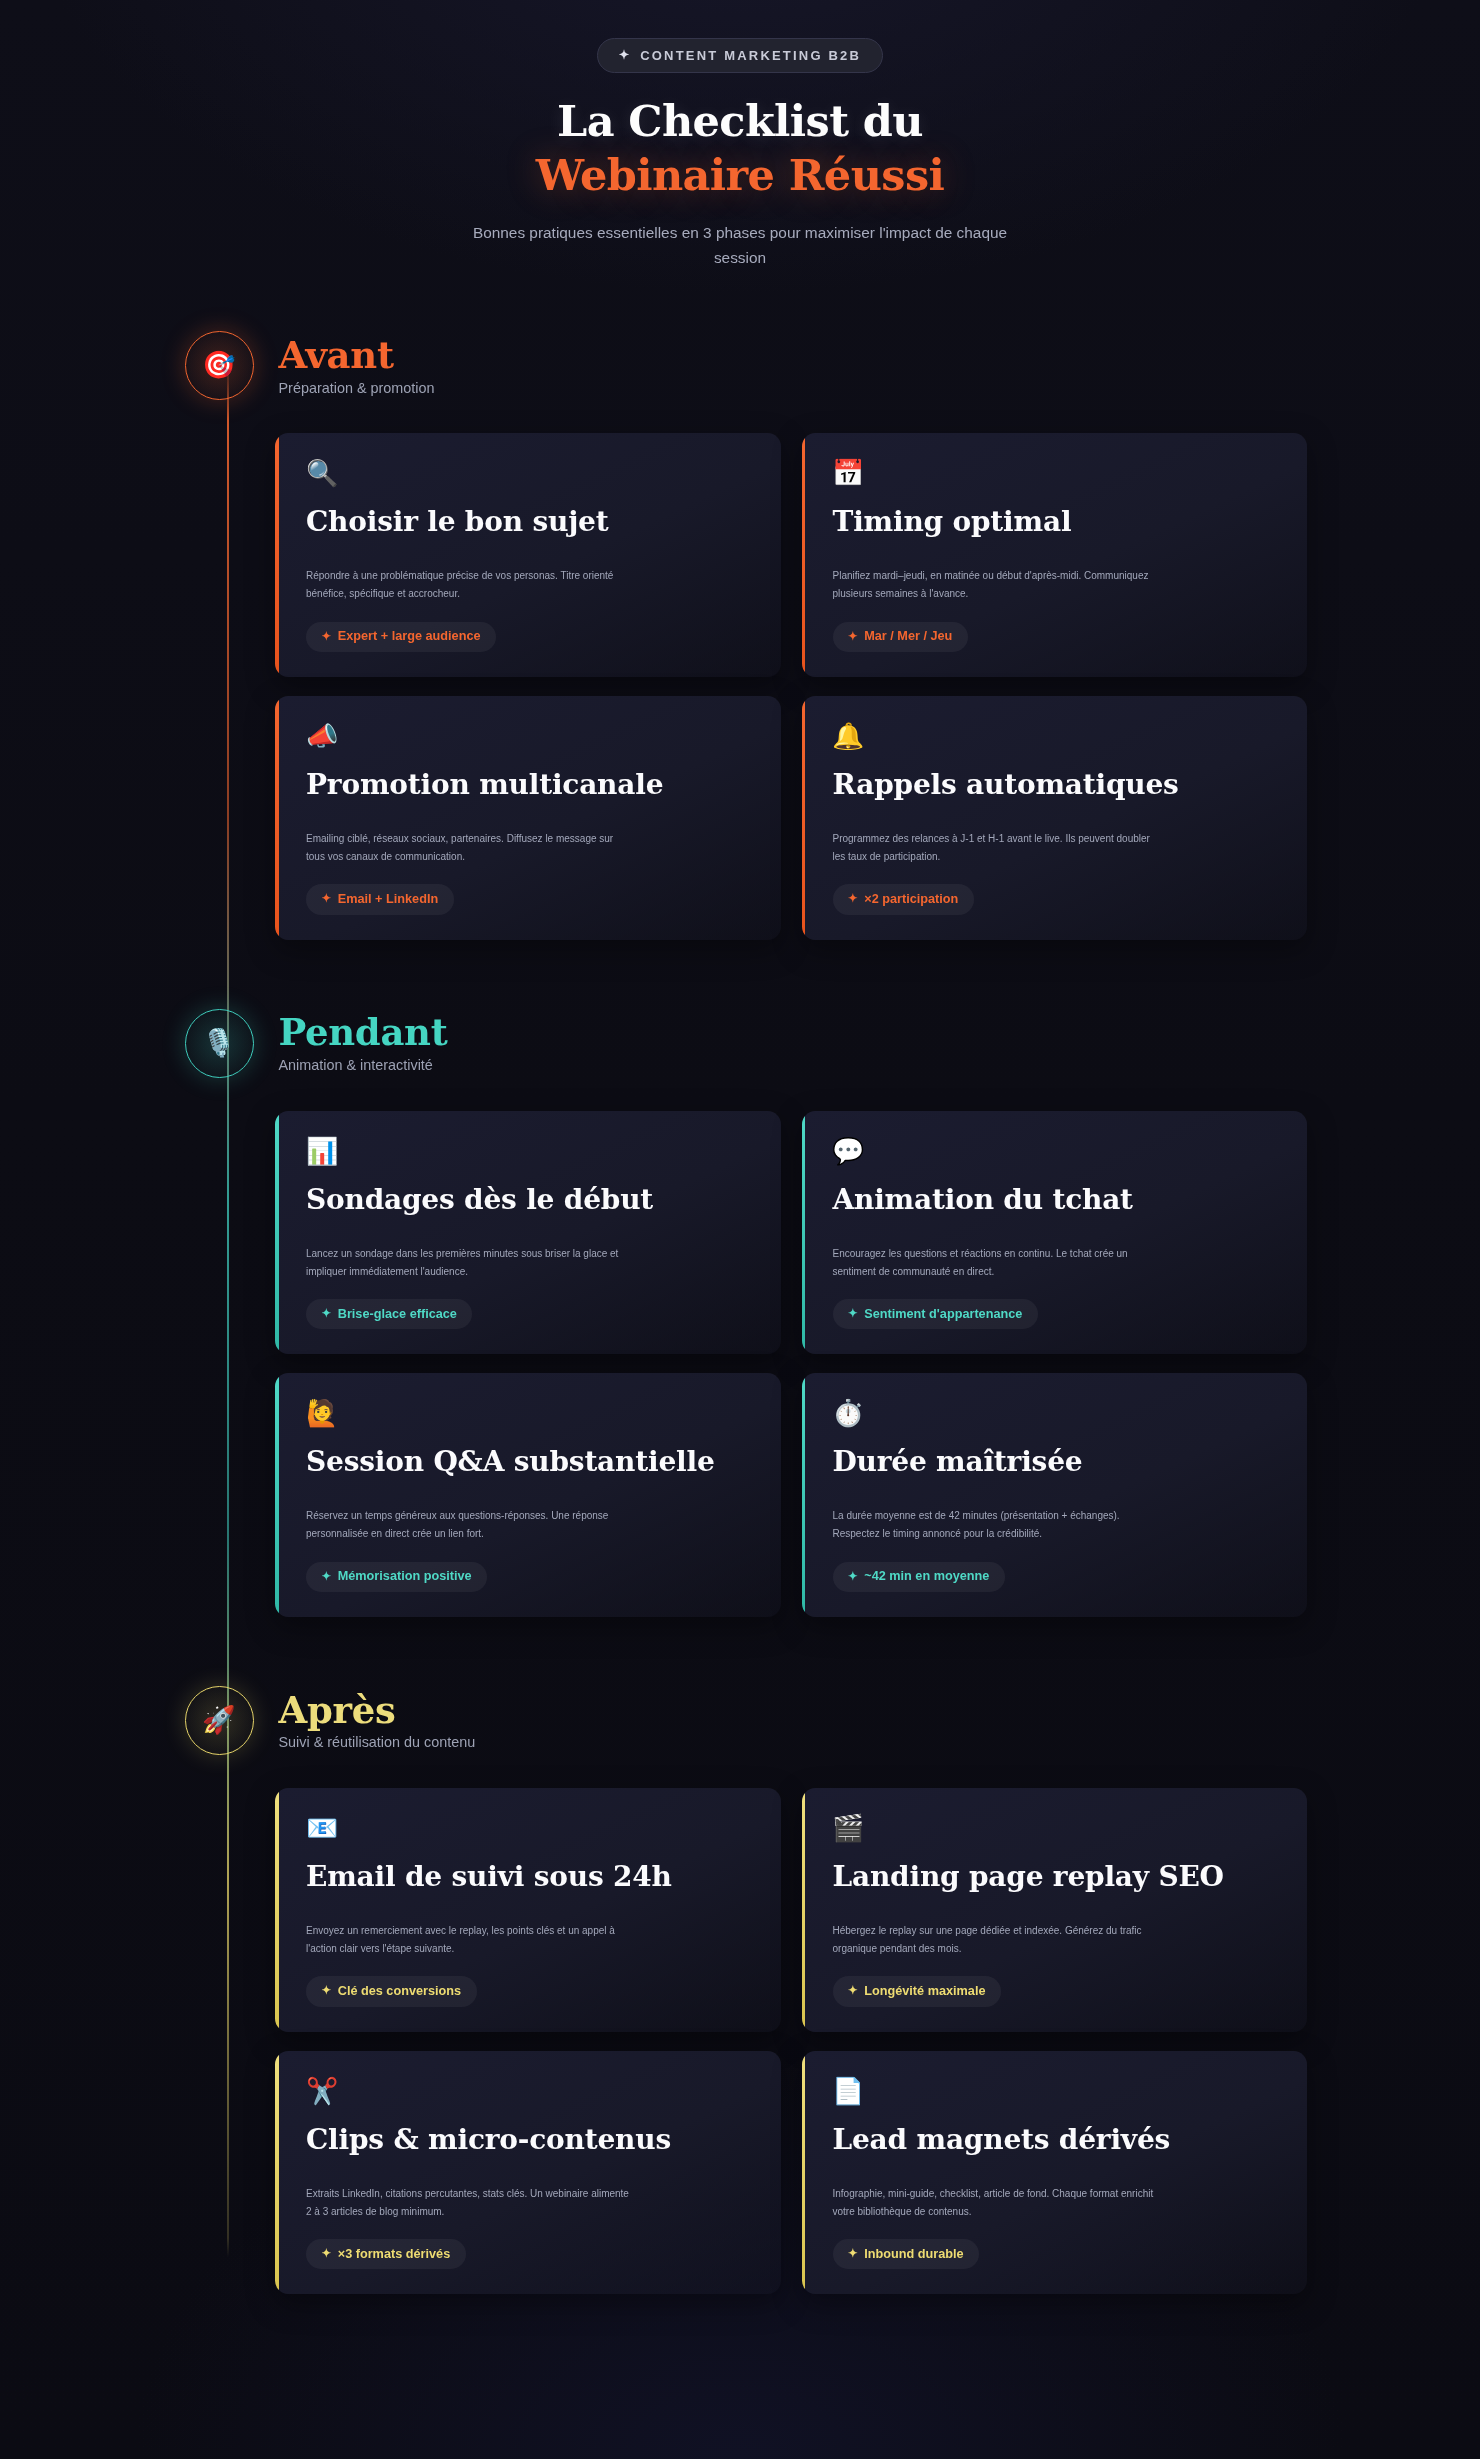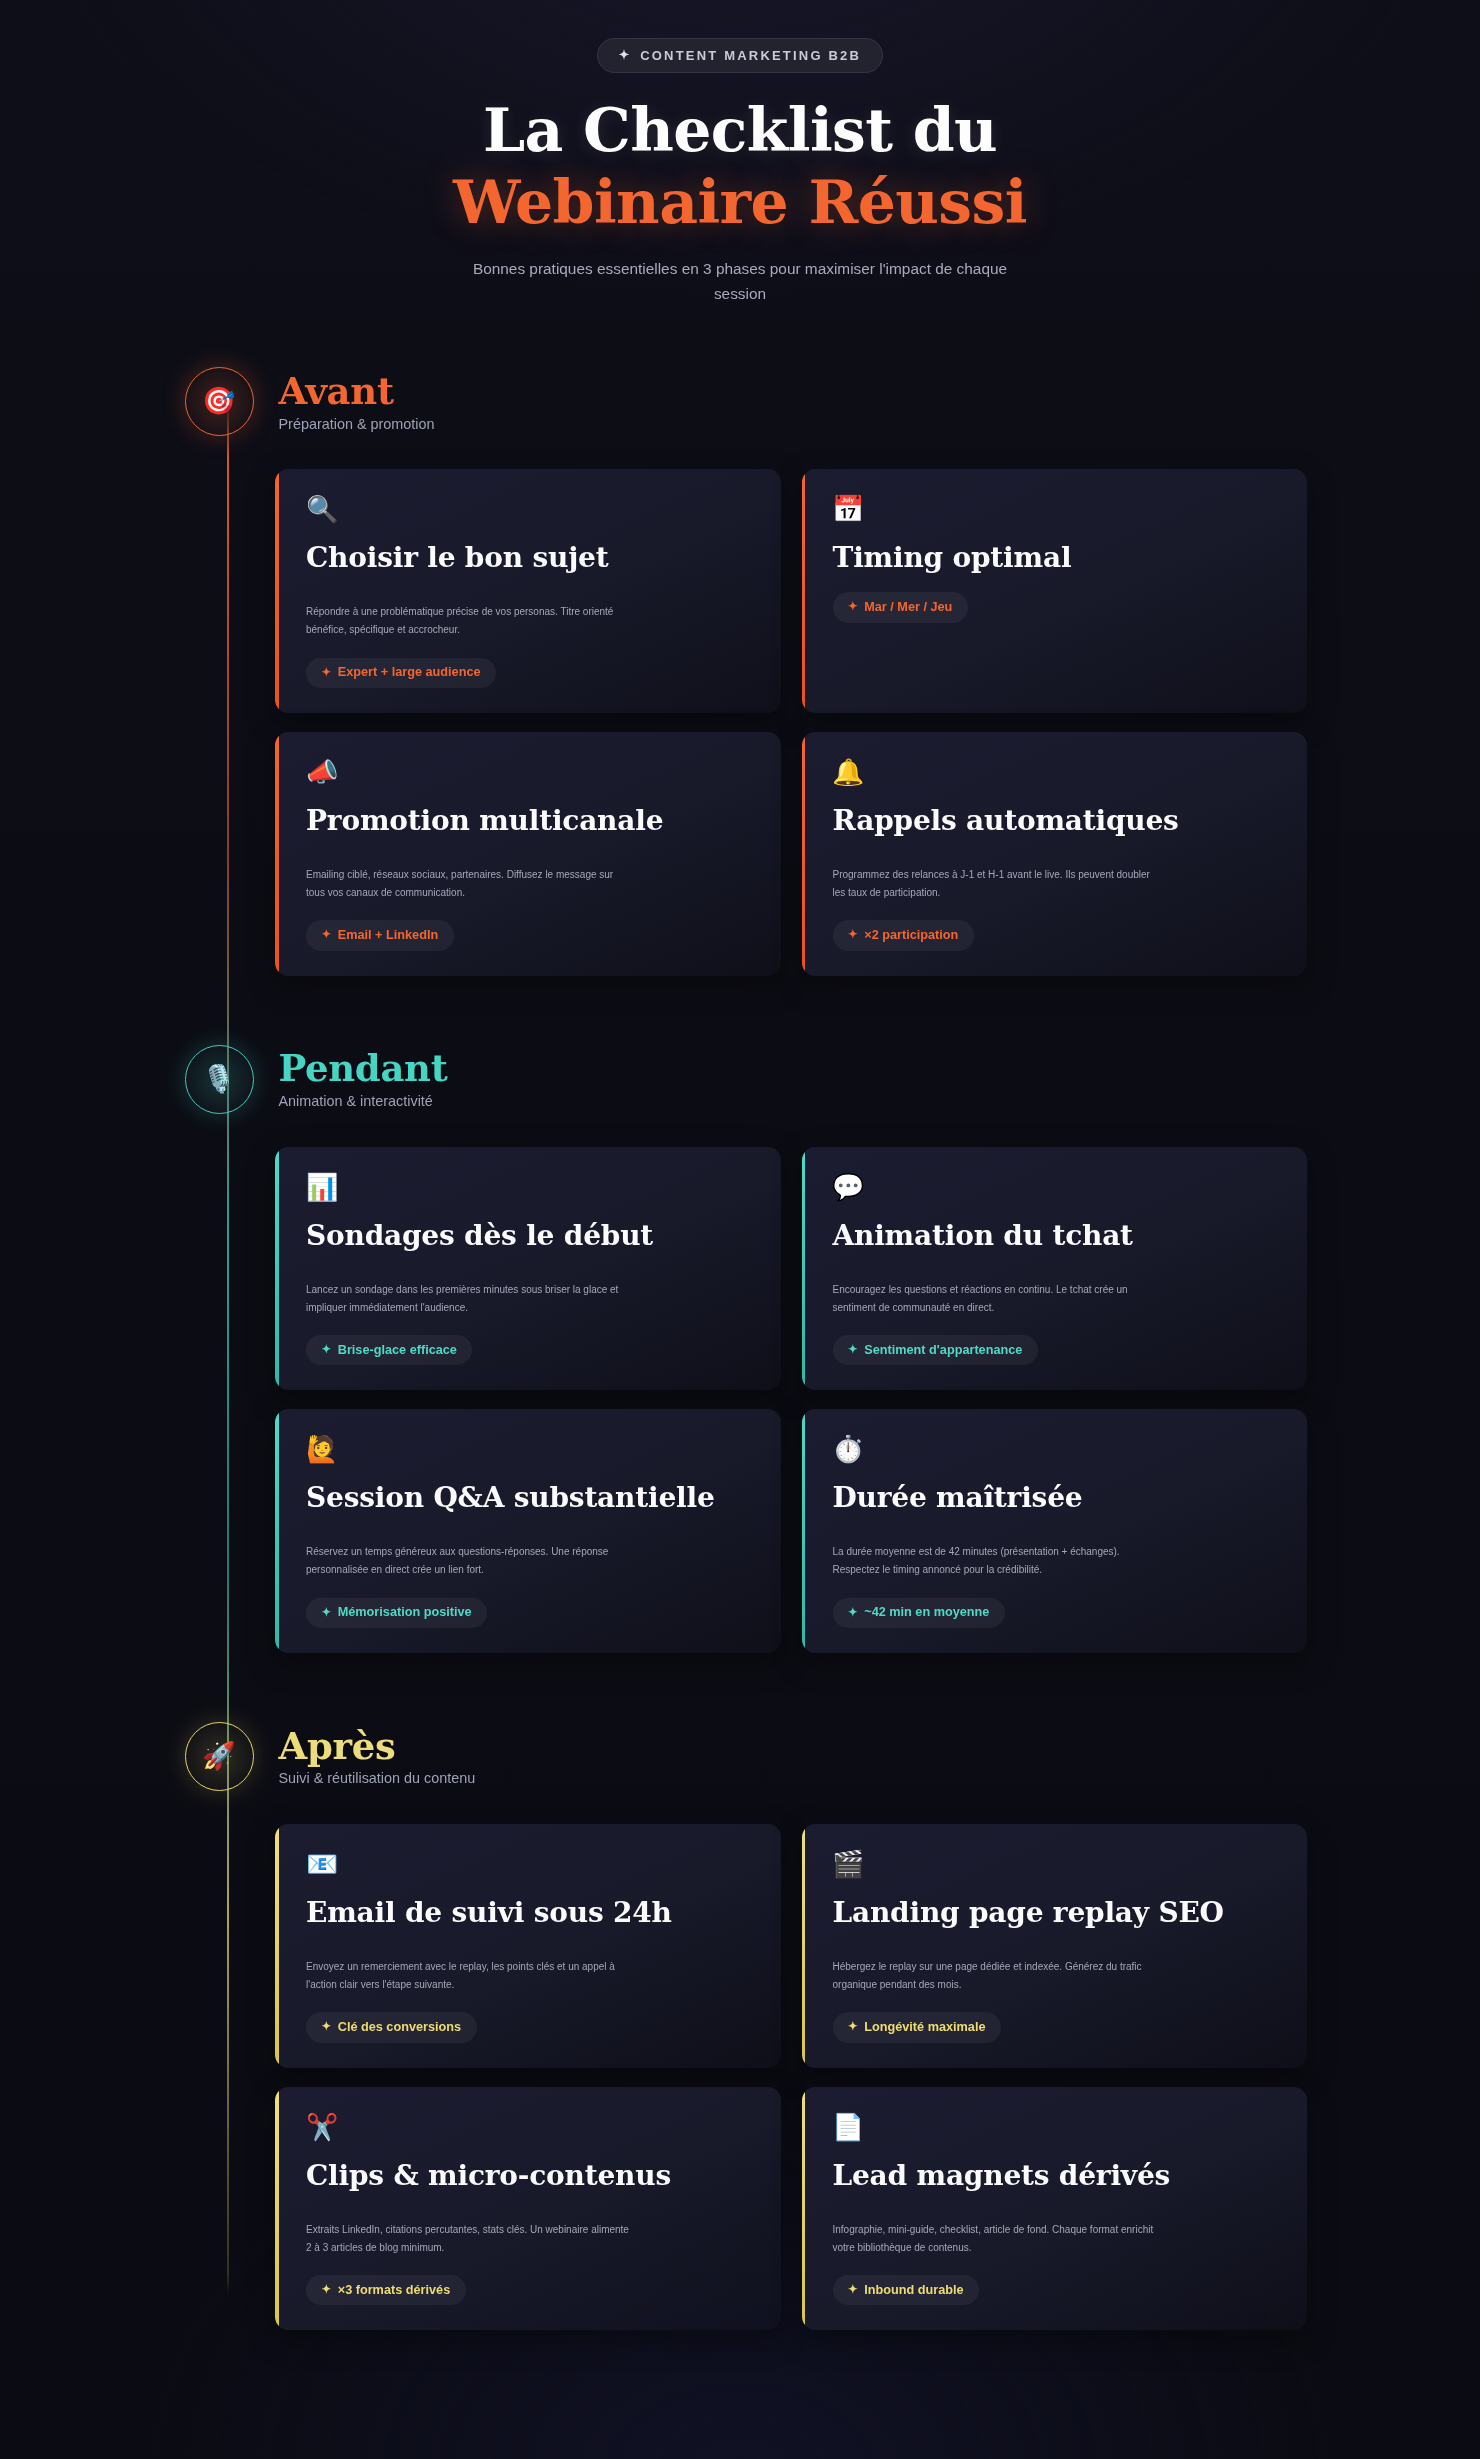--- a/index.html
+++ b/index.html
@@ -44,21 +44,21 @@
     font-weight: 600;
     color: #c9cbd8;
     text-transform: uppercase;
   }
   .eyebrow .spark { color: #dfe1ec; font-size: 12.5px; line-height: 1; }
 
   .title {
     margin-top: 26px;
     font-family: "DejaVu Serif", "Liberation Serif", serif;
     font-weight: 700;
-    font-size: 60px;
+    font-size: 43px;
     line-height: 1.06;
     letter-spacing: -0.6px;
   }
   .title .l1 {
     display: block;
     color: #fdfdfd;
     text-shadow: 0 1.9px 17.3px rgba(255,255,255,0.10);
   }
   .title .l2 {
     display: block;
@@ -250,21 +250,21 @@
             <div>
               <div class="phase-name c-orange">Avant</div>
               <div class="phase-sub">Préparation &amp; promotion</div>
             </div>
           </div>
           <div class="cards">
             <article class="card c-orange"><span class="card-icon">🔍</span><h3 class="card-title">Choisir le bon sujet</h3><p class="card-desc">Répondre à une problématique précise de vos personas. Titre orienté bénéfice, spécifique et accrocheur.</p><span class="chip c-orange">
                 <span class="spark">✦</span>
                 <span>Expert + large audience</span>
               </span></article>
-            <article class="card c-orange"><span class="card-icon">📅</span><h3 class="card-title">Timing optimal</h3><span class="chip c-orange">
+            <article class="card c-orange"><span class="card-icon">📅</span><h3 class="card-title">Timing optimal</h3><p class="card-desc">Planifiez mardi–jeudi, en matinée ou début d'après-midi. Communiquez plusieurs semaines à l'avance.</p><span class="chip c-orange">
                 <span class="spark">✦</span>
                 <span>Mar / Mer / Jeu</span>
               </span></article>
             <article class="card c-orange"><span class="card-icon">📣</span><h3 class="card-title">Promotion multicanale</h3><p class="card-desc">Emailing ciblé, réseaux sociaux, partenaires. Diffusez le message sur tous vos canaux de communication.</p><span class="chip c-orange">
                 <span class="spark">✦</span>
                 <span>Email + LinkedIn</span>
               </span></article>
             <article class="card c-orange"><span class="card-icon">🔔</span><h3 class="card-title">Rappels automatiques</h3><p class="card-desc">Programmez des relances à J-1 et H-1 avant le live. Ils peuvent doubler les taux de participation.</p><span class="chip c-orange">
                 <span class="spark">✦</span>
                 <span>×2 participation</span>

